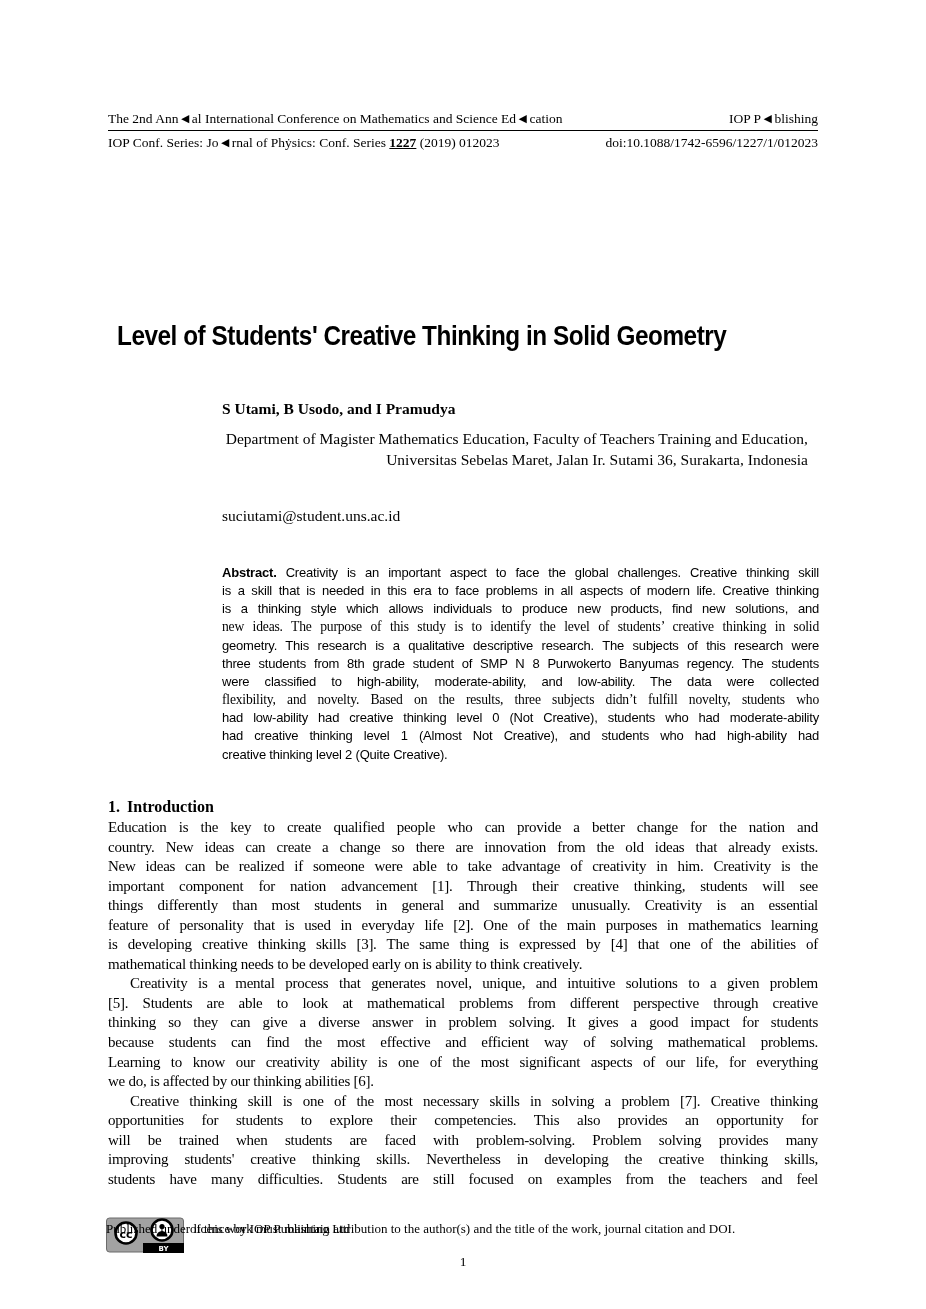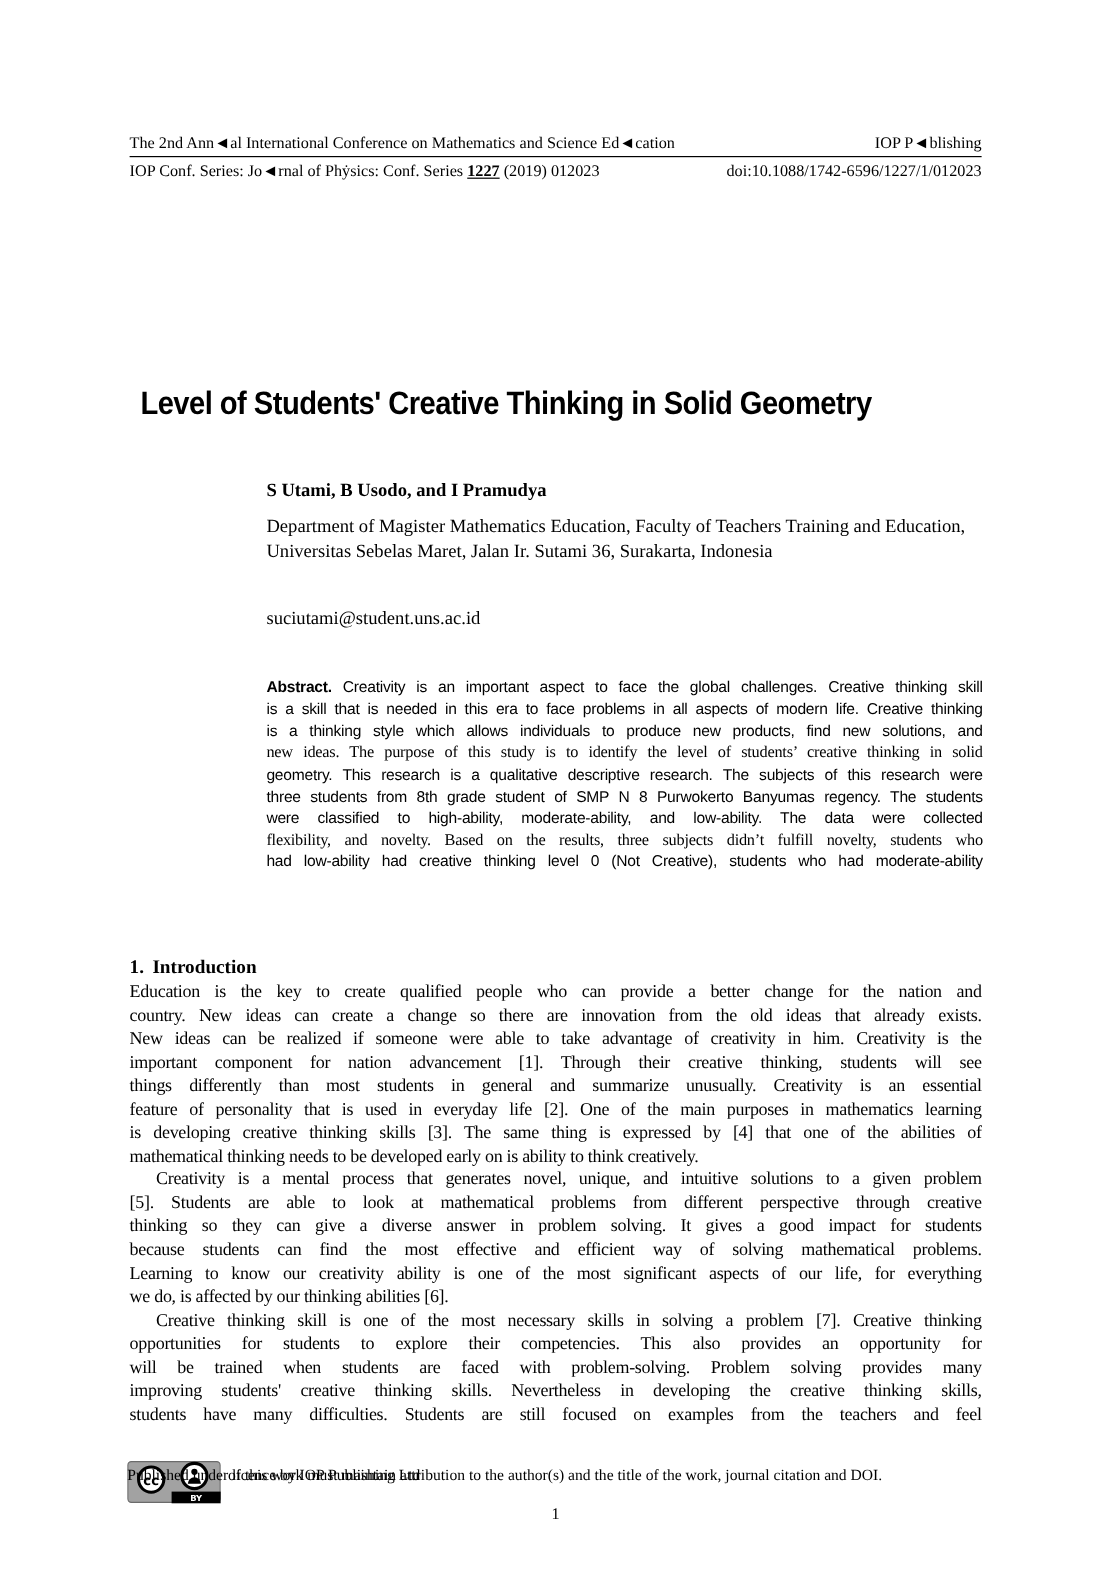--- a/index.html
+++ b/index.html
@@ -15,21 +15,21 @@
   .b{font-weight:bold;text-decoration:underline;}
 
   
   .title{left:117px;top:297px;width:760px;
          font-family:"Liberation Sans","DejaVu Sans",sans-serif;
          font-size:27px;font-weight:bold;letter-spacing:-0.5px;
          transform:scaleX(0.9);transform-origin:left top;white-space:nowrap;}
 
   
   .authors{left:222px;top:376px;font-size:15.5px;font-weight:bold;}
-  .affil{left:222px;top:404px;width:600px;font-size:15.5px;line-height:21px;}
+  .affil{left:208px;top:404px;width:600px;font-size:15.5px;line-height:21px;text-align:right;}
   .email{left:222px;top:483px;font-size:15.5px;}
 
   
   .abstract{left:222px;top:540px;width:597px;}
   .ab-line{font-family:"Liberation Sans","DejaVu Sans",sans-serif;font-size:13px;
            letter-spacing:-0.2px;line-height:18.15px;
            text-align:justify;text-align-last:justify;white-space:nowrap;}
   .ab-line.serif{font-family:"Liberation Serif","DejaVu Serif",serif;font-size:13.6px;}
   .ab-line.last{text-align-last:left;white-space:normal;}
   .ab-label{font-weight:bold;}
@@ -74,20 +74,22 @@
   <div class="abs abstract" id="abstract-box">
       <div class="ab-line"><span class="ab-label">Abstract.</span> Creativity is an important aspect to face the global challenges. Creative thinking skill</div>
       <div class="ab-line">is a skill that is needed in this era to face problems in all aspects of modern life. Creative thinking</div>
       <div class="ab-line">is a thinking style which allows individuals to produce new products, find new solutions, and</div>
       <div class="ab-line serif">new ideas. The purpose of this study is to identify the level of students’ creative thinking in solid</div>
       <div class="ab-line">geometry. This research is a qualitative descriptive research. The subjects of this research were</div>
       <div class="ab-line">three students from 8th grade student of SMP N 8 Purwokerto Banyumas regency. The students</div>
       <div class="ab-line">were classified to high-ability, moderate-ability, and low-ability. The data were collected</div>
       <div class="ab-line serif">flexibility, and novelty. Based on the results, three subjects didn’t fulfill novelty, students who</div>
       <div class="ab-line">had low-ability had creative thinking level 0 (Not Creative), students who had moderate-ability</div>
+      <div class="ab-line">had creative thinking level 1 (Almost Not Creative), and students who had high-ability had</div>
+      <div class="ab-line last">creative thinking level 2 (Quite Creative).</div>
     </div>
 
   <div class="abs sec-head">1. Introduction</div>
   <div class="abs body" id="body-box">
       <div class="b-line">Education is the key to create qualified people who can provide a better change for the nation and</div>
       <div class="b-line">country. New ideas can create a change so there are innovation from the old ideas that already exists.</div>
       <div class="b-line">New ideas can be realized if someone were able to take advantage of creativity in him. Creativity is the</div>
       <div class="b-line">important component for nation advancement [1]. Through their creative thinking, students will see</div>
       <div class="b-line">things differently than most students in general and summarize unusually. Creativity is an essential</div>
       <div class="b-line">feature of personality that is used in everyday life [2]. One of the main purposes in mathematics learning</div>

